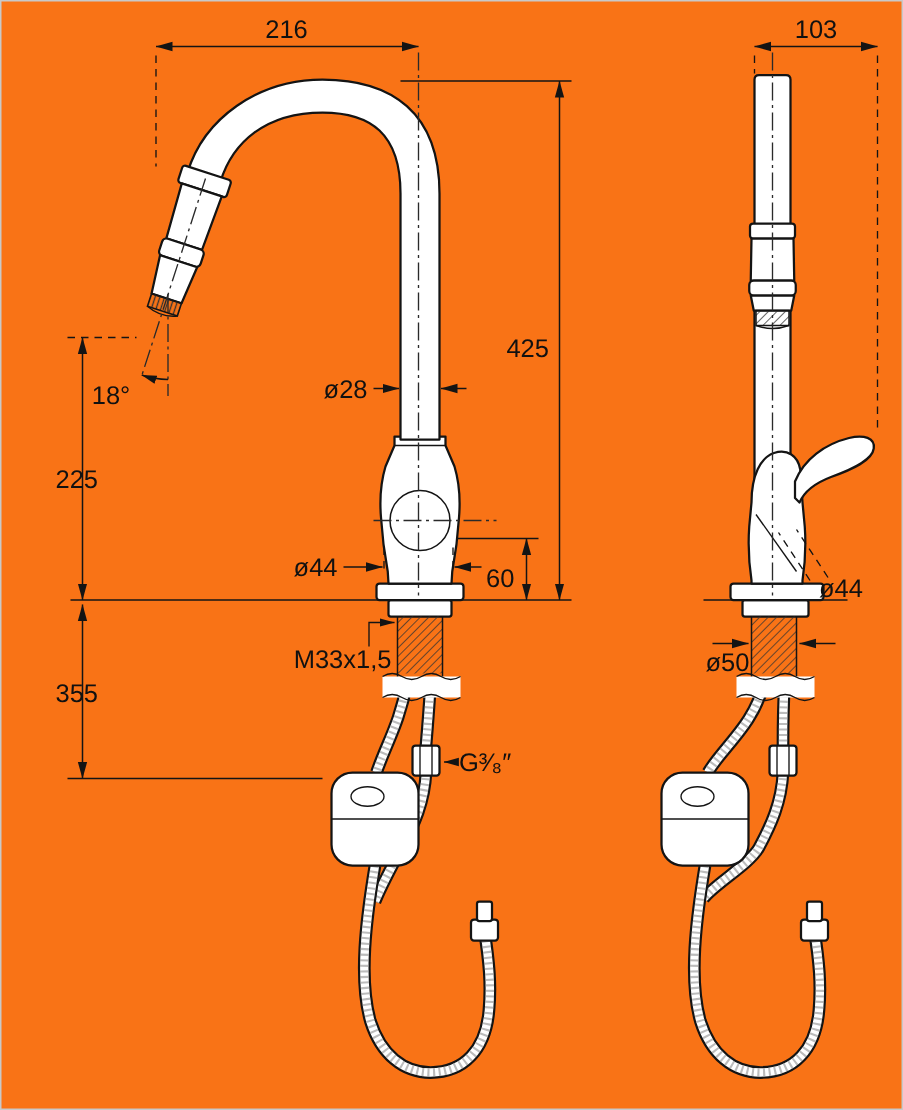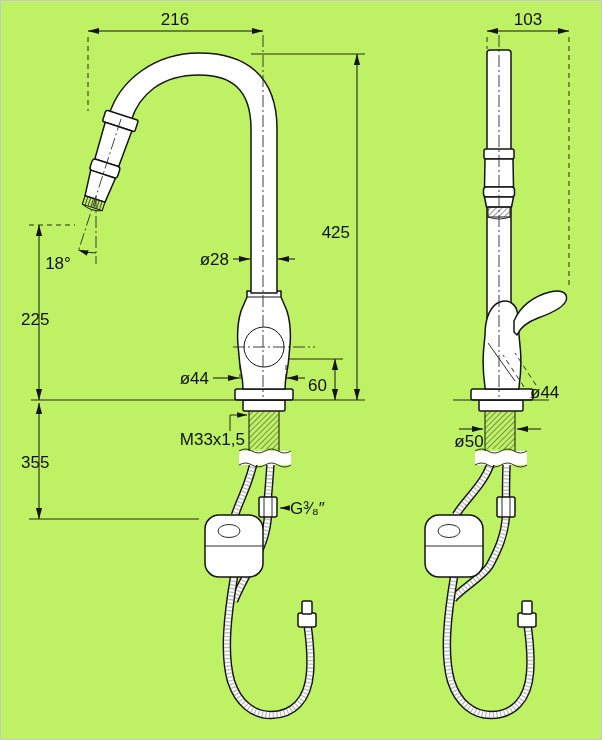--- a/index.html
+++ b/index.html
@@ -1,16 +1,16 @@
 <!DOCTYPE html>
 <html><head>
 <meta charset="utf-8">
 <style>
   html,body{margin:0;padding:0;background:#fff;}
-  .sheet{position:relative;width:602px;height:740px;background:#bef264;border:1px solid #c9c9c9;box-sizing:border-box;overflow:hidden;}
+  .sheet{position:relative;width:602px;height:740px;background:#f97316;border:1px solid #c9c9c9;box-sizing:border-box;overflow:hidden;padding-left:16px;}
   svg{display:block;}
   text{font:17px "Liberation Sans", sans-serif;fill:#111;}
   .ol{fill:#ffffff;stroke:#141414;stroke-width:1.5;stroke-linejoin:round;}
   .ln{stroke:#141414;stroke-width:1;fill:none;}
   .thin{stroke-width:0.9;}
   .dash{stroke-dasharray:5 4;}
   .cl{stroke:#2a2a2a;stroke-width:0.9;stroke-dasharray:12 3 2 3;fill:none;}
   .hoseO{stroke:#141414;stroke-width:8.5;fill:none;}
   .hoseI{stroke:#ffffff;stroke-width:5.6;fill:none;}
   .braid{stroke:#8f8f8f;stroke-width:5.6;fill:none;stroke-dasharray:1.4 2.3;opacity:.6;}

